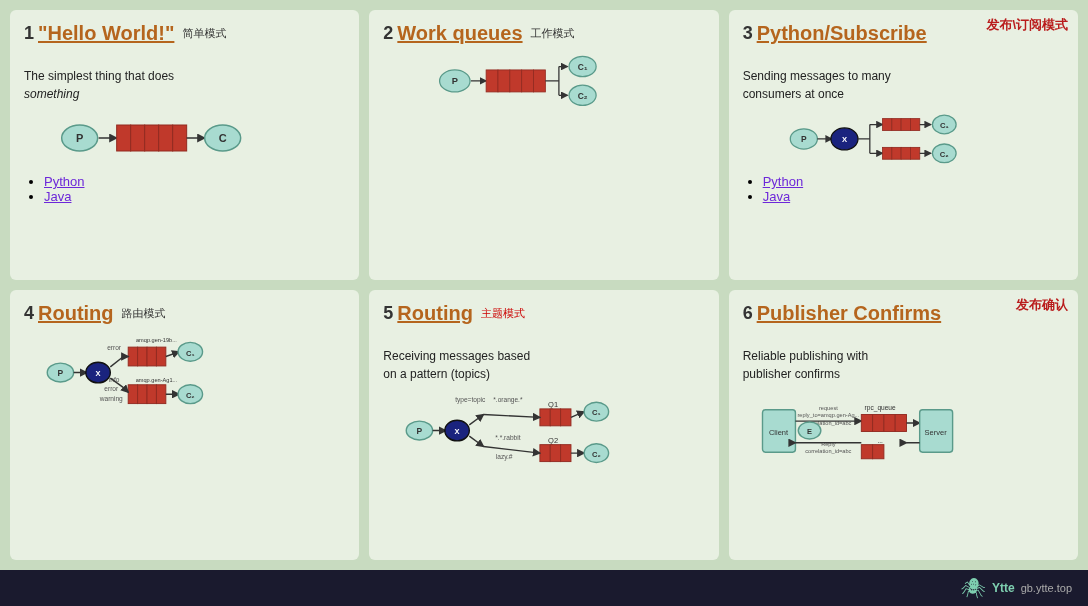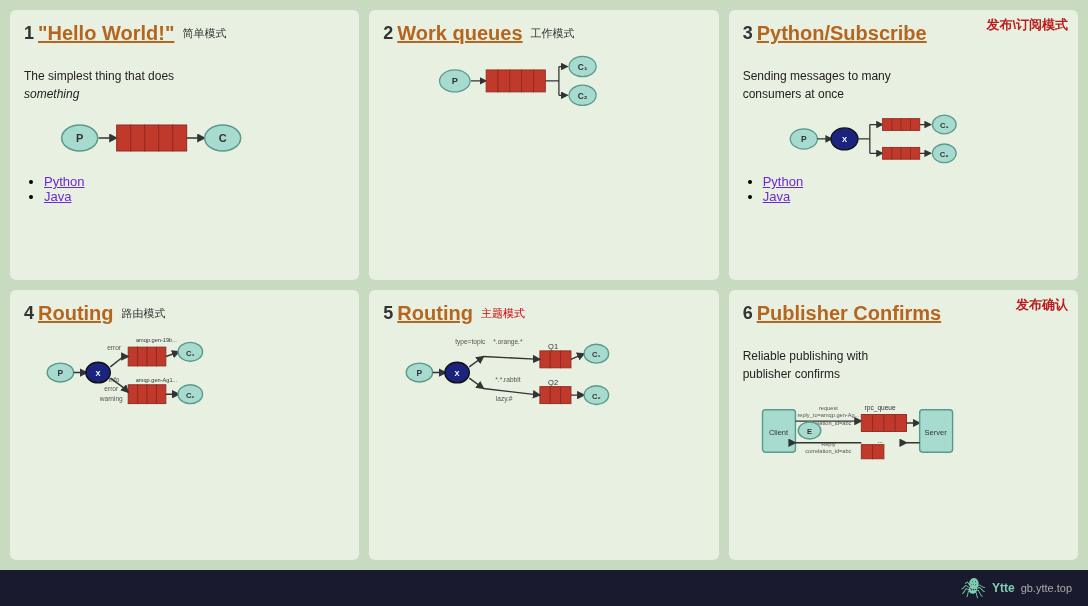--- a/index.html
+++ b/index.html
@@ -314,20 +314,24 @@
       </svg>
     </div>
   </div>
 
   <div class="card">
     <div class="card-header">
       <span class="card-number">5</span>
       <a class="card-title">Routing</a>
       <span class="card-subtitle" style="color:#c00">主题模式</span>
     </div>
+    <div class="card-desc">
+      Receiving messages based<br>
+      on a pattern (topics)
+    </div>
     <div class="diagram" style="height:80px">
       <svg viewBox="0 0 300 85" xmlns="http://www.w3.org/2000/svg">
         <defs>
           <marker id="arr5" markerWidth="6" markerHeight="6" refX="5" refY="3" orient="auto">
             <path d="M0,0 L6,3 L0,6 Z" fill="#333"></path>
           </marker>
         </defs>
 
         <text x="72" y="12" text-anchor="middle" font-size="7" fill="#555">type=topic</text>
         <text x="112" y="12" text-anchor="middle" font-size="7" fill="#555">*.orange.*</text>

